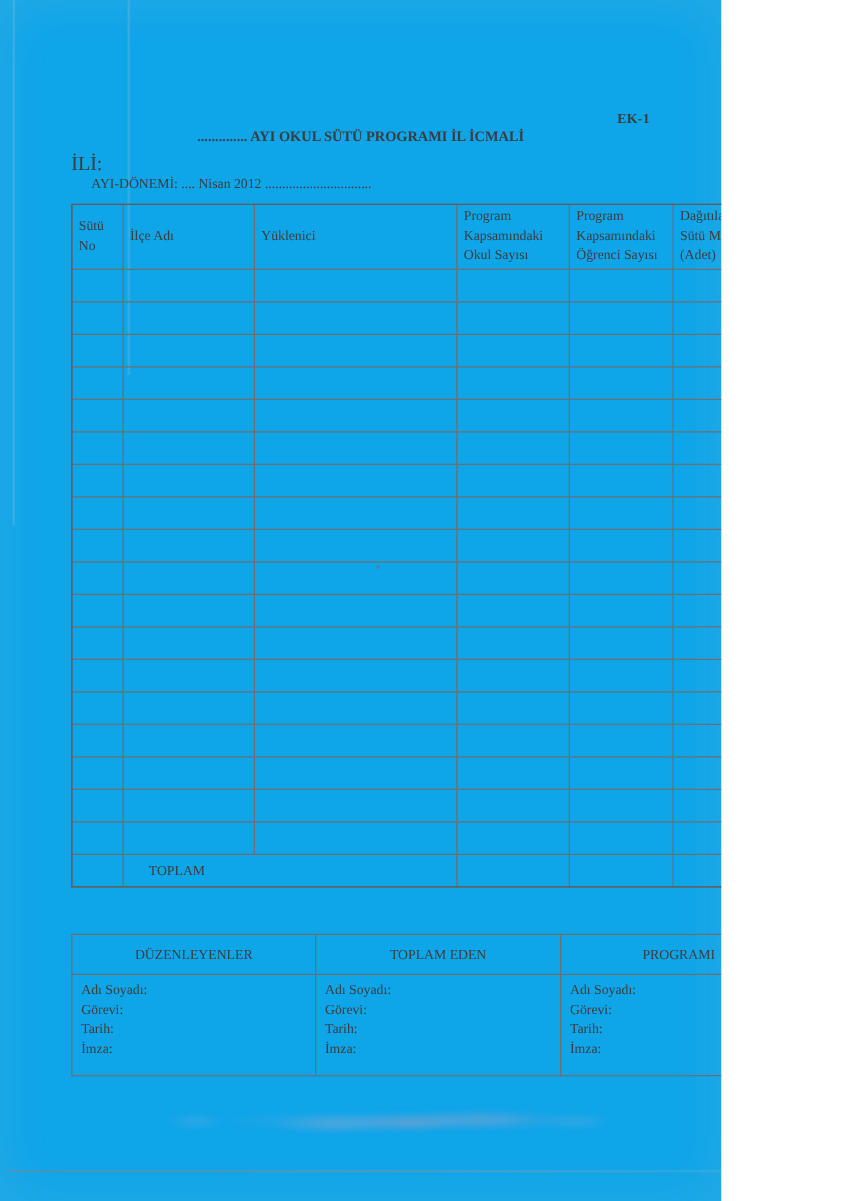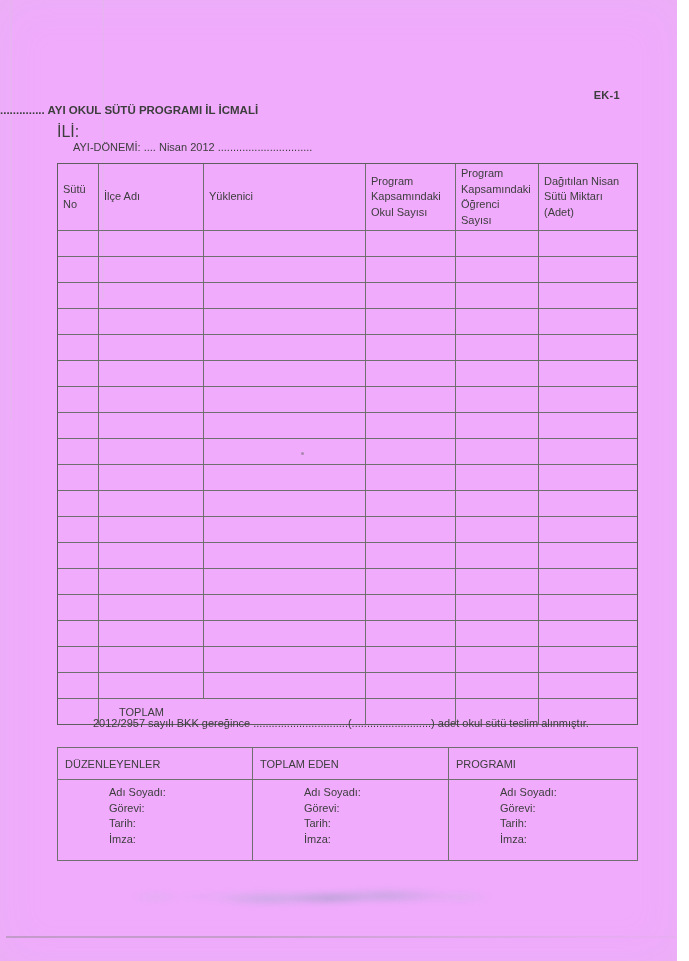--- a/index.html
+++ b/index.html
@@ -1,49 +1,49 @@
 <!DOCTYPE html>
 <html><head>
 <meta charset="utf-8">
 <style>
   html,body{margin:0;padding:0;background:#ffffff;}
   .page{
     position:relative;
-    width:677px;height:961px;
-    background:#f0abfc;
+    width:577px;height:961px;
+    background:#0ea5e9;
     overflow:hidden;
-    font-family:Liberation Sans, sans-serif;
+    font-family:Liberation Serif, serif;
     color:#3d3d3d;
     box-shadow:inset 0 0 45px rgba(205,205,205,0.14);
   }
   .abs{position:absolute;}
   .ek-label{top:89px;right:57px;font-size:11px;font-weight:600;letter-spacing:.3px;}
-  .doc-title{top:104px;left:0;width:100%;text-align:left;font-size:11.5px;font-weight:600;}
+  .doc-title{top:104px;left:0;width:100%;text-align:center;font-size:11.5px;font-weight:600;}
   .ili-label{top:123px;left:57px;font-size:16px;}
   .period-line{top:141px;left:57px;font-size:11px;margin-left:16px;}
 
   table{border-collapse:collapse;table-layout:fixed;}
   .main-table{top:163px;left:57px;width:580px;font-size:11px;}
   .main-table th,.main-table td{border:1px solid #6f6f6f;}
   .main-table th{
     font-weight:normal;text-align:left;vertical-align:middle;
     padding:2px 5px;line-height:15.5px;height:47px;
     white-space:pre-line;
   }
   .main-table td{height:25px;padding:0 5px;}
   .main-table .total-cell{padding:0 20px;font-size:11px;}
   .main-table{outline:0.5px solid #5e5e5e;outline-offset:-1px;}
 
   .note-line{top:717px;left:93px;font-size:11px;}
 
   .sig-table{top:747px;left:57px;width:580px;font-size:11px;}
   .sig-table th,.sig-table td{border:1px solid #6f6f6f;}
-  .sig-table th{font-weight:normal;text-align:left;vertical-align:middle;padding:2px 7px;height:27px;}
+  .sig-table th{font-weight:normal;text-align:center;vertical-align:middle;padding:2px 7px;height:27px;}
   .sig-table td{vertical-align:top;height:75px;padding:5px 7px 0 7px;}
-  .sig-field{line-height:15.5px;margin-left:44px;}
+  .sig-field{line-height:15.5px;}
 
   
   .streak{top:0;width:2px;height:420px;background:rgba(205,205,210,0.18);}
   .streak-a{left:10px;}
   .streak-b{left:102px;height:300px;}
   .speck{top:452px;left:301px;width:3px;height:3px;background:rgba(110,110,110,0.55);border-radius:50%;}
   .smudge{top:884px;left:108px;width:400px;height:26px;
     background:
       radial-gradient(ellipse 60px 10px at 55% 55%, rgba(150,150,190,0.45), rgba(150,150,190,0) 70%),
       radial-gradient(ellipse 90px 11px at 70% 45%, rgba(160,160,200,0.40), rgba(160,160,200,0) 75%),
@@ -251,21 +251,20 @@
       <tr>
         <td></td>
         <td class="total-cell" colspan="2">TOPLAM</td>
         <td></td>
         <td></td>
         <td></td>
       </tr>
     </tbody>
   </table>
 
-  <div class="abs note-line">2012/2957 sayılı BKK gereğince ...............................(..........................) adet okul sütü teslim alınmıştır.</div>
 
   <table class="abs sig-table">
     <colgroup>
       <col style="width:195px">
         <col style="width:196px">
         <col style="width:189px">
     </colgroup>
     <thead>
       <tr>
         <th>DÜZENLEYENLER</th>

